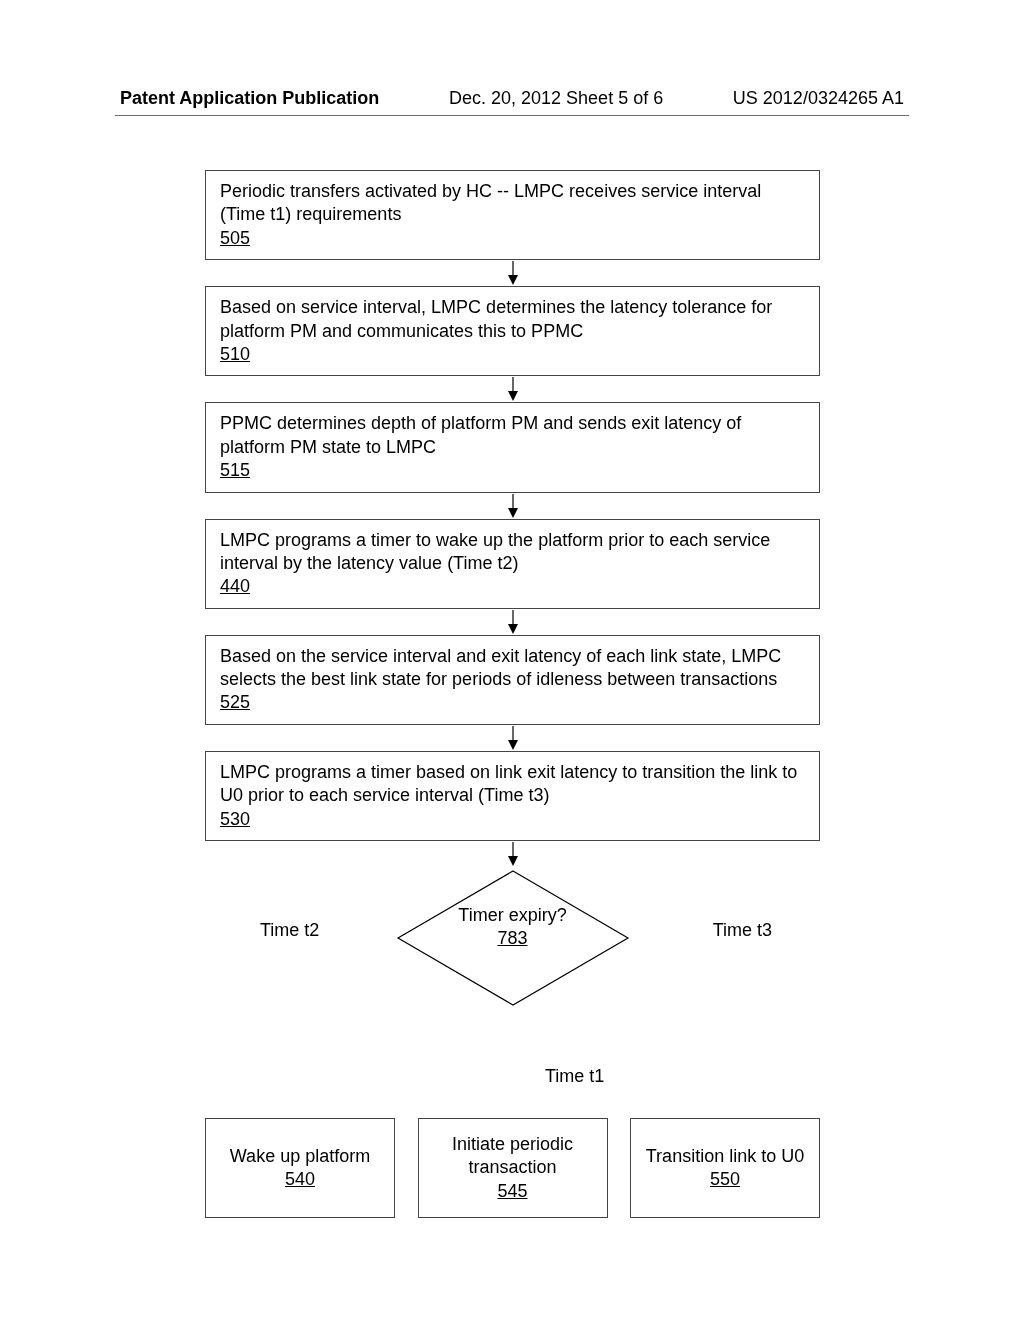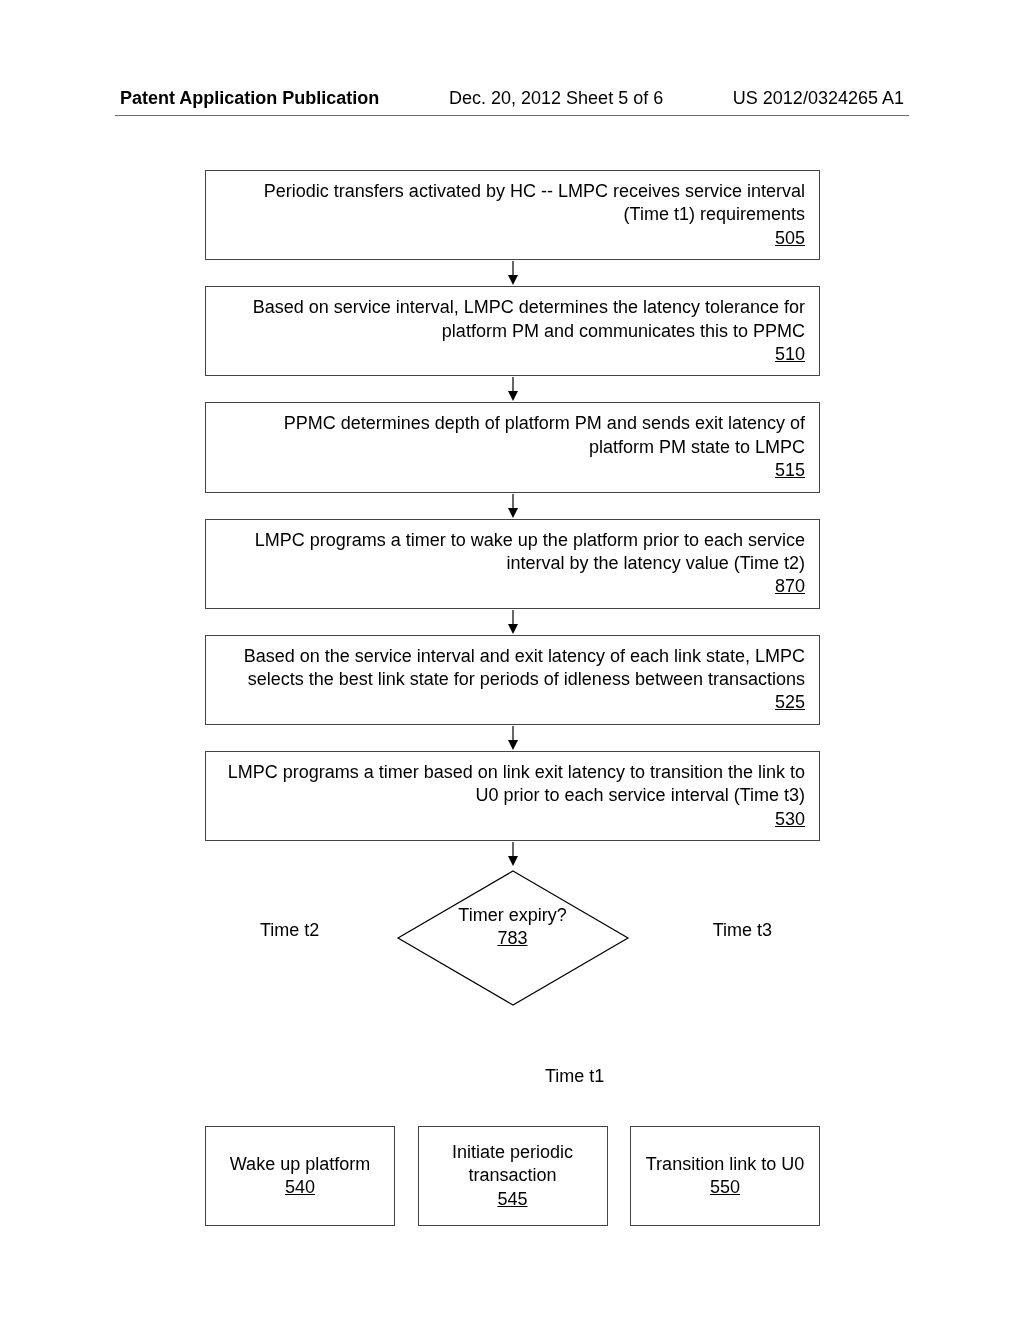--- a/index.html
+++ b/index.html
@@ -32,21 +32,21 @@
     }
     .flow {
       position: absolute;
       top: 170px;
       left: 205px;
       width: 615px;
     }
     .box {
       border: 1px solid #444;
       padding: 9px 14px;
-      text-align: right;
+      text-align: left;
       font-size: 18px;
       line-height: 1.3;
       background: #fff;
     }
     .ref {
       text-decoration: underline;
     }
     .arrow-v {
       display: flex;
       justify-content: center;
@@ -75,21 +75,21 @@
       line-height: 1.25;
     }
     .edge-label {
       position: absolute;
       font-size: 18px;
     }
     .bottom-row {
       display: flex;
       justify-content: space-between;
       gap: 22px;
-      margin-top: 8px;
+      margin-top: 0;
     }
     .box-sm {
       border: 1px solid #444;
       padding: 14px 10px;
       text-align: center;
       font-size: 18px;
       line-height: 1.3;
       background: #fff;
       width: 190px;
       display: flex;
@@ -148,21 +148,21 @@
   </div>
   <div class="arrow-v">
     <svg width="20" height="24">
         <line x1="10" y1="0" x2="10" y2="16" stroke="#000" stroke-width="1.2"></line>
         <polygon points="10,24 5,14 15,14" fill="#000"></polygon>
       </svg>
   </div>
 
   <div class="box">
     <span>LMPC programs a timer to wake up the platform prior to each service interval by the latency value (Time t2)</span><br>
-    <span class="ref">870</span>
+    <span class="ref">440</span>
   </div>
   <div class="arrow-v">
     <svg width="20" height="24">
         <line x1="10" y1="0" x2="10" y2="16" stroke="#000" stroke-width="1.2"></line>
         <polygon points="10,24 5,14 15,14" fill="#000"></polygon>
       </svg>
   </div>
 
   <div class="box">
     <span>Based on the service interval and exit latency of each link state, LMPC selects the best link state for periods of idleness between transactions</span><br>

